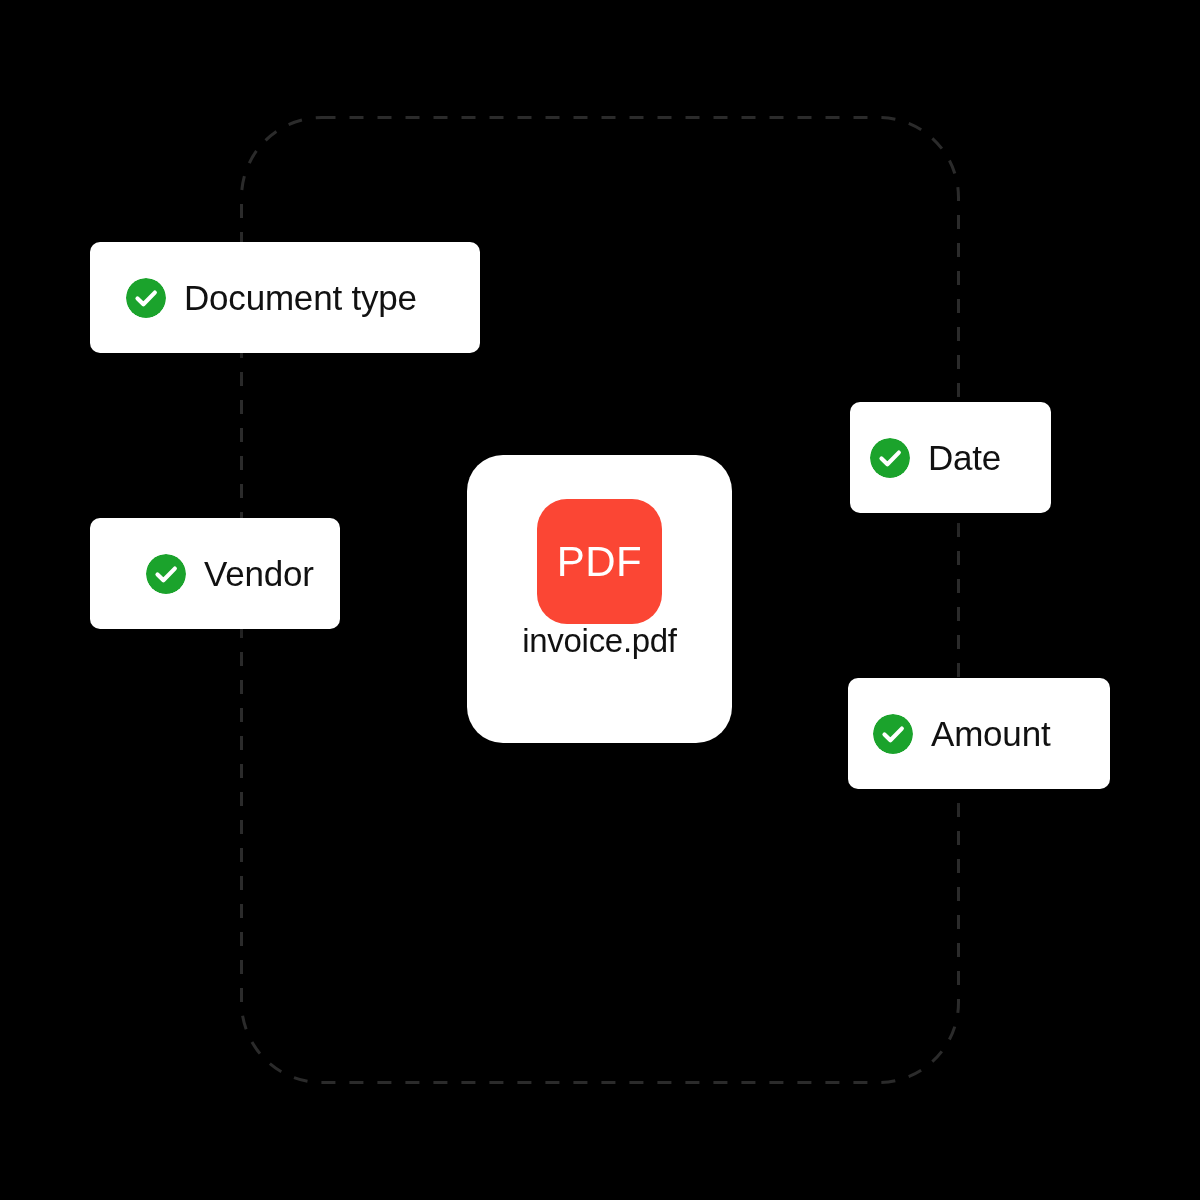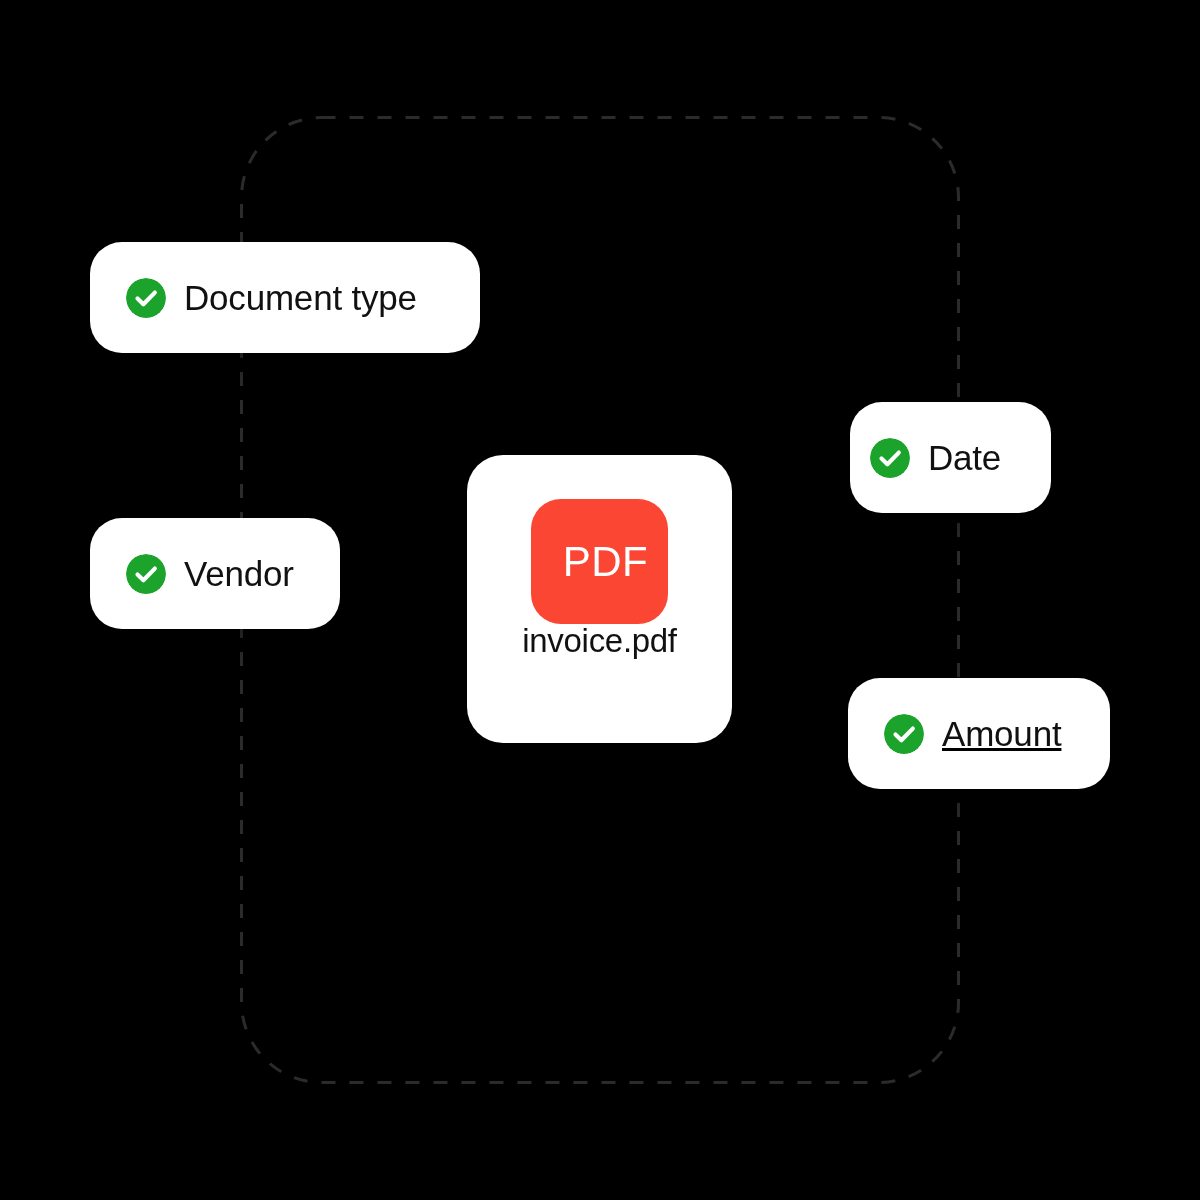--- a/index.html
+++ b/index.html
@@ -35,21 +35,21 @@
     height: 100%;
     overflow: visible;
   }
 
   
   .chip {
     position: absolute;
     display: flex;
     align-items: center;
     background: #ffffff;
-    border-radius: 32px;
+    border-radius: 10px;
     box-sizing: border-box;
     box-shadow: 0 10px 30px rgba(0,0,0,0.35);
   }
   .chip .check-icon {
     flex: 0 0 auto;
     width: 40px;
     height: 40px;
     border-radius: 50%;
     display: block;
   }
@@ -62,30 +62,29 @@
     margin-left: 18px;
   }
 
   
   #chip-document-type {
     left: 90px;  top: 242px;  width: 390px; height: 111px;
     padding-left: 36px;
   }
   #chip-vendor {
     left: 90px;  top: 518px;  width: 250px; height: 111px;
-    padding-left: 36px;
+    padding-left: 56px;
   }
   #chip-date {
     left: 850px; top: 402px;  width: 201px; height: 111px;
     padding-left: 20px;
   }
   #chip-amount {
     left: 848px; top: 678px;  width: 262px; height: 111px;
-    padding-left: 36px;
-    text-decoration: underline;
+    padding-left: 25px;
   }
 
   
   #file-card {
     position: absolute;
     left: 467px;
     top: 455px;
     width: 265px;
     height: 288px;
     background: #ffffff;
@@ -99,21 +98,20 @@
     padding-top: 44px;
   }
   #pdf-badge {
     width: 125px;
     height: 125px;
     background: #fb4634;
     border-radius: 30px;
     display: flex;
     align-items: center;
     justify-content: center;
-    padding-left: 12px;
   }
   #pdf-badge-text {
     color: #ffffff;
     font-size: 42px;
     line-height: 1;
     letter-spacing: 0.5px;
   }
   #file-card-name {
     font-size: 33px;
     line-height: 1;

